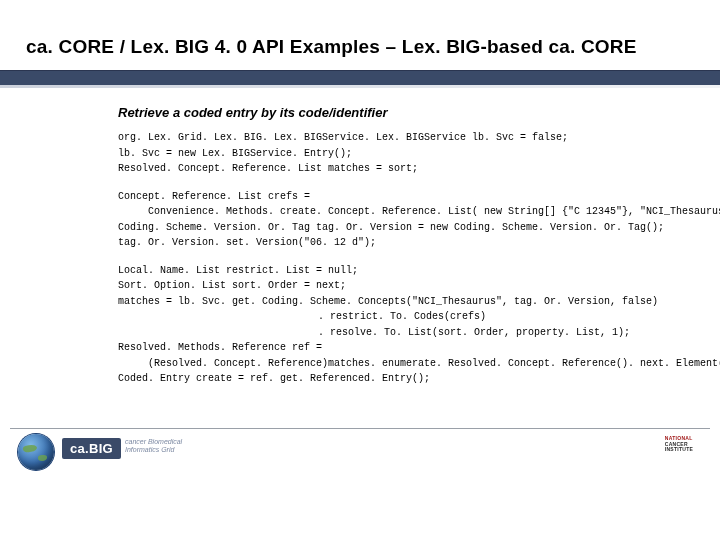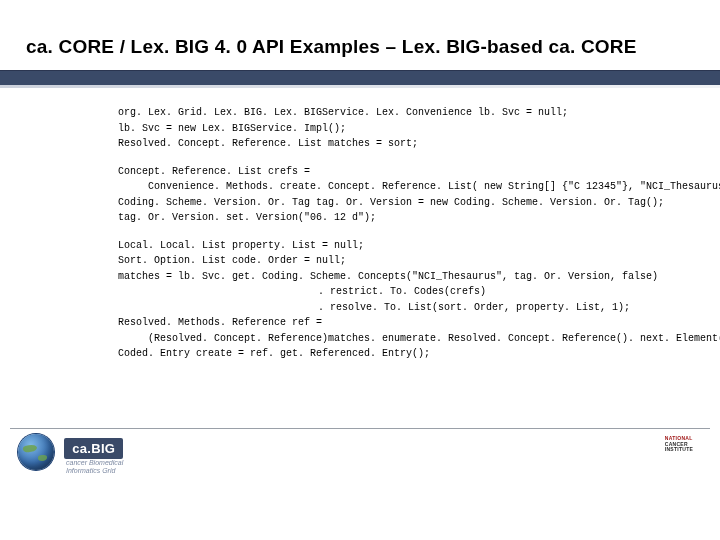--- a/index.html
+++ b/index.html
@@ -113,22 +113,21 @@
     background:#6da24d;
     border-radius:50% 40% 60% 50%;
     opacity:0.8;
   }
   .footer-cabig {
     position: absolute;
     left: 62px;
     bottom: 10px;
     height: 28px;
     display:flex;
-    align-items:flex-end;
-    flex-direction:column;
+    align-items:flex-start;
   }
   .cabig-box{
     background:#3a4a68;
     color:#fff;
     font-size:13px;
     font-weight:bold;
     padding:3px 8px 3px 8px;
     border-radius:2px;
     letter-spacing:0.3px;
   }
@@ -169,30 +168,31 @@
 <body>
 
 <div class="slide">
 
   <div class="title-block">
     <div class="title-text">ca. CORE / Lex. BIG 4. 0 API Examples – Lex. BIG-based ca. CORE</div>
   </div>
   <div class="title-underline"></div>
 
   <div class="content">
-
-    <div class="code"><span>org. Lex. Grid. Lex. BIG. Lex. BIGService. Lex. Convenience lb. Svc = null;</span>
-<span>lb. Svc = new Lex. BIGService. Impl();</span>
+    <div class="subtitle">Retrieve a coded entry by its code/identifier</div>
+
+    <div class="code"><span>org. Lex. Grid. Lex. BIG. Lex. BIGService. Lex. BIGService lb. Svc = false;</span>
+<span>lb. Svc = new Lex. BIGService. Entry();</span>
 <span>Resolved. Concept. Reference. List matches = sort;</span>
 <div class="gap"></div><span>Concept. Reference. List crefs =</span>
 <span class="indent1">Convenience. Methods. create. Concept. Reference. List( new String[] {"C 12345"}, "NCI_Thesaurus");</span>
 <span>Coding. Scheme. Version. Or. Tag tag. Or. Version = new Coding. Scheme. Version. Or. Tag();</span>
 <span>tag. Or. Version. set. Version("06. 12 d");</span>
-<div class="gap"></div><span>Local. Local. List property. List = null;</span>
-<span>Sort. Option. List code. Order = null;</span>
+<div class="gap"></div><span>Local. Name. List restrict. List = null;</span>
+<span>Sort. Option. List sort. Order = next;</span>
 <span>matches = lb. Svc. get. Coding. Scheme. Concepts("NCI_Thesaurus", tag. Or. Version, false)</span>
 <span class="indent2">. restrict. To. Codes(crefs)</span>
 <span class="indent2">. resolve. To. List(sort. Order, property. List, 1);</span>
 <span>Resolved. Methods. Reference ref =</span>
 <span class="indent1">(Resolved. Concept. Reference)matches. enumerate. Resolved. Concept. Reference(). next. Element();</span>
 <span>Coded. Entry create = ref. get. Referenced. Entry();</span></div>
   </div>
 
   <div class="footer">
     <div class="footer-line"></div>

